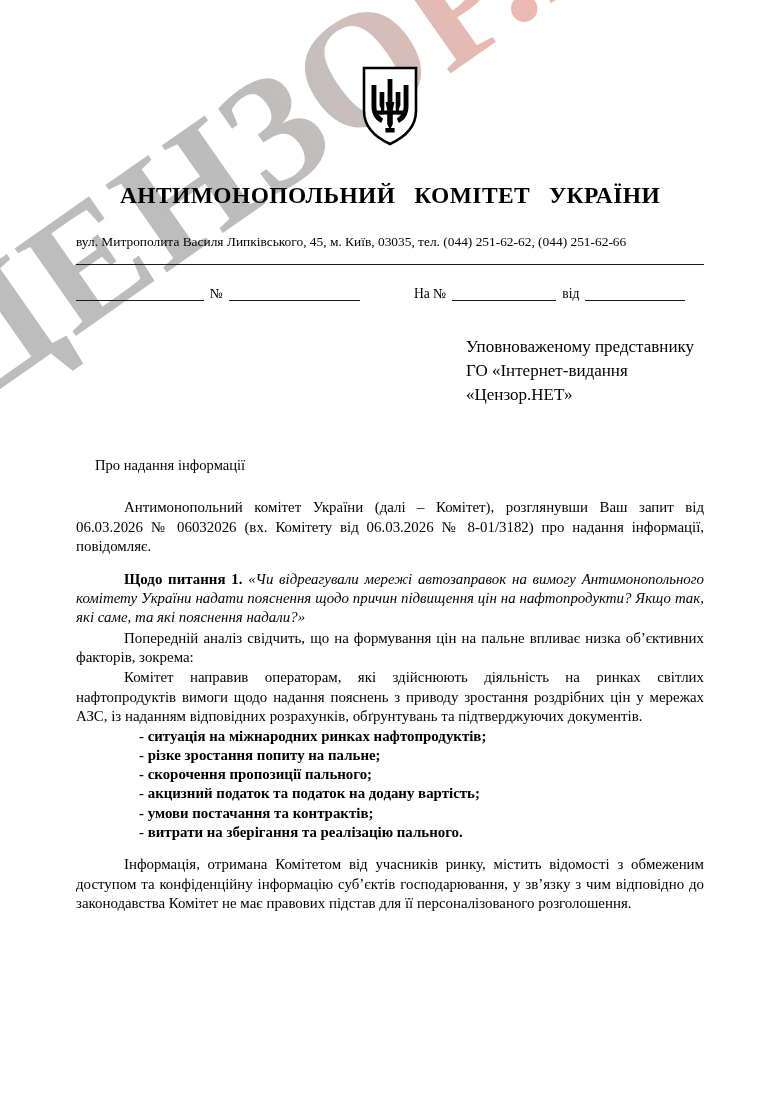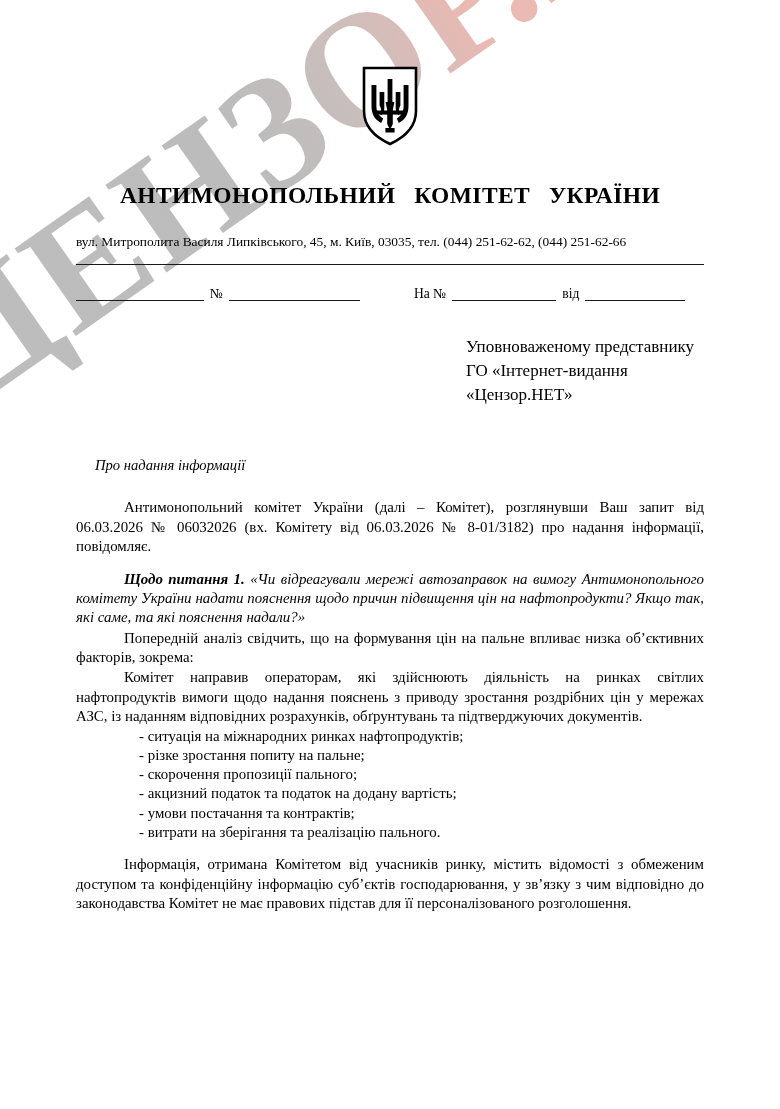--- a/index.html
+++ b/index.html
@@ -118,55 +118,54 @@
   .addressee {
     margin-top: 34px;
     margin-left: 390px;
     font-size: 17px;
     line-height: 1.42;
   }
 
   .subject {
     margin-top: 50px;
     margin-left: 19px;
-    font-style: italic;
     font-size: 14.6px;
   }
 
   .body {
     margin-top: 24px;
     font-size: 14.9px;
     line-height: 1.30;
   }
   .para {
     text-align: justify;
     text-indent: 48px;
     margin: 0;
   }
   .para + .para { margin-top: 1px; }
   .para.spaced { margin-top: 13px; }
 
   .q-italic {
     font-style: italic;
   }
   .q-lead {
-    font-style: italic;
     font-weight: 700;
   }
 
   .bullets {
     list-style: none;
     margin: 0;
     padding: 0;
   }
   .bullets li {
     padding-left: 63px;
     font-size: 14.9px;
     line-height: 1.295;
     white-space: nowrap;
+    font-weight: bold;
   }
 </style>
 </head>
 <body>
 
 <div class="page">
 
   <div class="watermark-layer">
     <div class="watermark-text">ЦЕНЗОР.НЕТ</div>
   </div>

